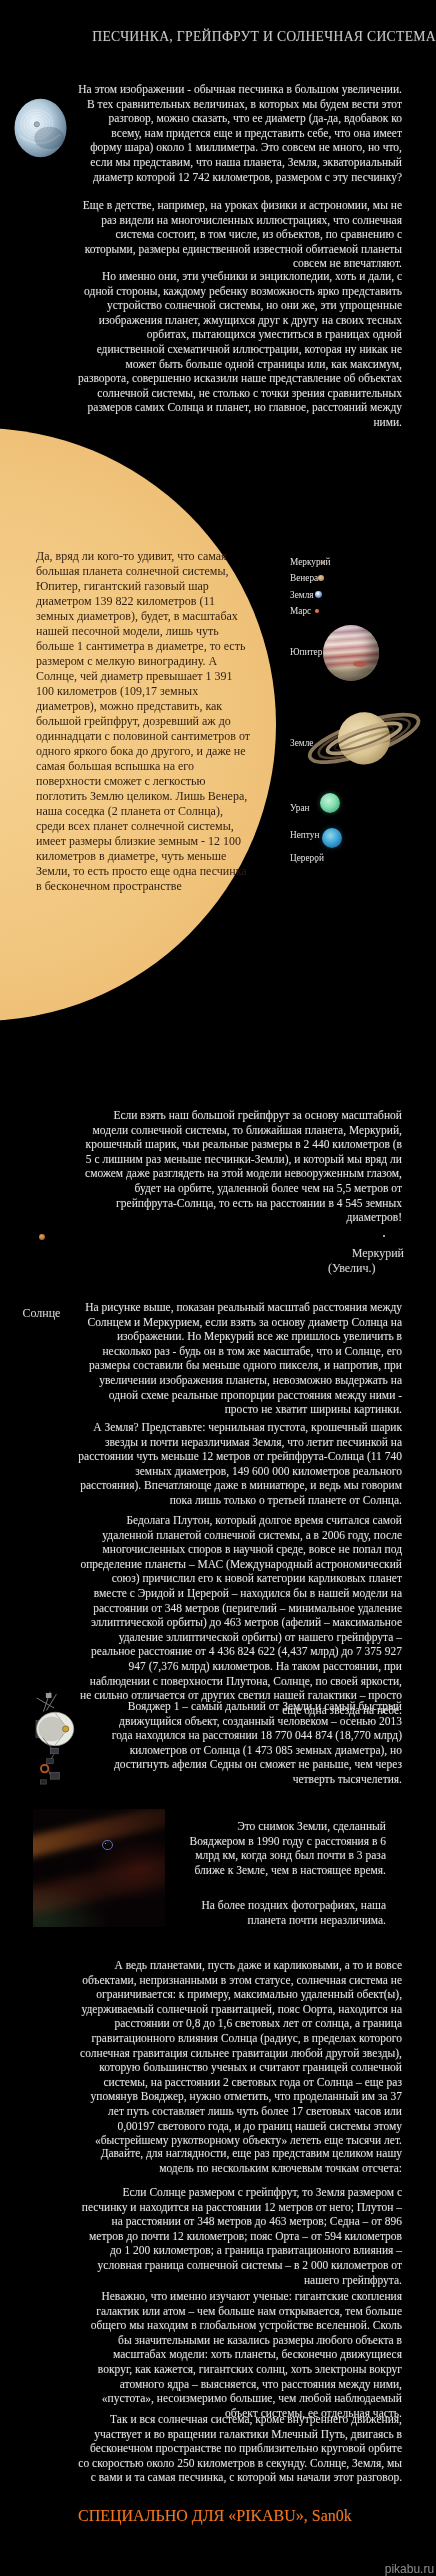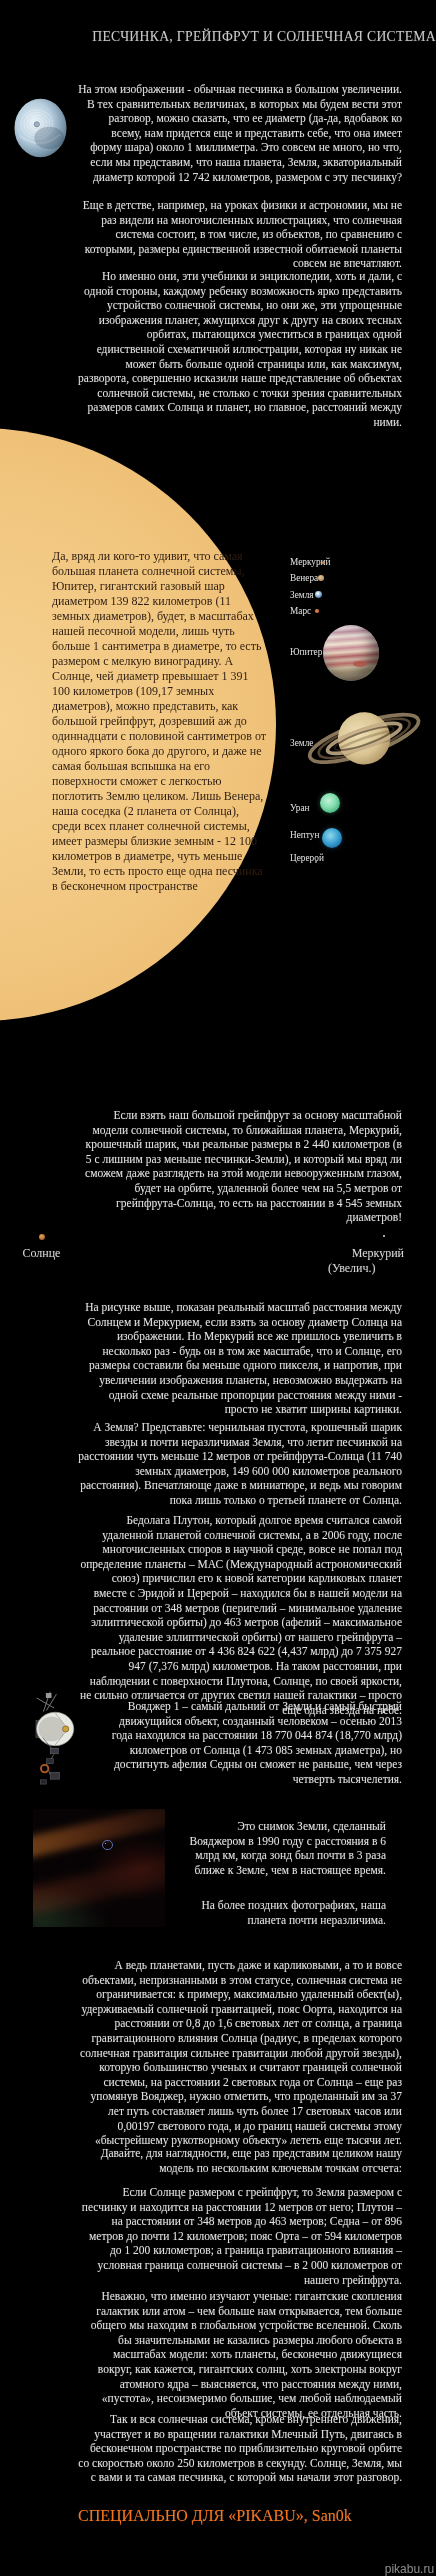--- a/index.html
+++ b/index.html
@@ -20,21 +20,21 @@
   }
   
   .sun-disc{
     left:-317px;top:428px;width:593px;height:593px;border-radius:50%;
     background:radial-gradient(circle at 50% 50%,
       #f6d292 0%, #f1c67f 55%, #eebd73 78%, #e9b065 88%, #dd9c51 92.5%,
       #8c3a14 95.2%, #320e05 97.4%, rgba(10,3,1,0) 100%);
   }
   .sun-text{
     left:36px;top:549px;width:215px;color:#2e1d10;
-    font-size:12px;line-height:15px;text-shadow:none;margin-left:16px;
+    font-size:12px;line-height:15px;text-shadow:none;
   }
   
   .plabel{color:#d6d6d6;font-size:9.3px;text-shadow:0 0 0.6px rgba(220,220,220,.3);}
   .dot{border-radius:50%;}
   .jupiter{
     left:323px;top:625px;width:56px;height:56px;border-radius:50%;
     background:linear-gradient(176deg,
       #c7a2b2 0%, #e2ced2 8%, #b28595 14%, #e7dbd3 21%, #cda6aa 27%,
       #efe3d3 34%, #c78e96 41%, #e7d3bf 48%, #b06766 55%, #d3b7a7 61%,
       #c0716c 67%, #dfcfaf 74%, #ccb795 81%, #d8c7a7 89%, #b79b83 100%);
@@ -179,21 +179,21 @@
 
   <div class="abs plabel" style="left:290px;top:830px">Нептун</div>
   <div class="abs neptune"></div>
 
   <div class="abs plabel" style="left:290px;top:853px">Церерой</div>
   <div class="abs dot" style="left:315px;top:861px;width:1.9px;height:1.9px;background:#a99c8d"></div>
 
   <div class="abs para" style="top:1108px">Если взять наш большой грейпфрут за основу масштабной модели солнечной системы, то ближайшая планета, Меркурий, крошечный шарик, чьи реальные размеры в 2 440 километров (в 5 с лишним раз меньше песчинки-Земли),  и который мы вряд ли сможем даже разглядеть на этой модели невооруженным глазом, будет на орбите, удаленной более чем на 5,5 метров от грейпфрута-Солнца, то есть на расстоянии в 4 545 земных диаметров!</div>
 
   <div class="abs dot" style="left:39px;top:1234px;width:6.2px;height:6.2px;background:radial-gradient(circle at 40% 35%,#e2a563,#b06a2e 65%,#6b3210)"></div>
-  <div class="abs dlabel" style="left:22.4px;top:1246px">Солнце</div>
+  <div class="abs dlabel" style="left:22.4px;top:1306px">Солнце</div>
   <div class="abs dot" style="left:383px;top:1235px;width:1.9px;height:1.9px;background:#d8d8d8"></div>
   <div class="abs dlabel" style="left:312px;top:1246px;width:92px;text-align:right">Меркурий</div>
   <div class="abs dlabel" style="left:328px;top:1261px;width:92px;text-align:left">(Увелич.)</div>
 
   <div class="abs para" style="top:1300px">На рисунке выше, показан реальный масштаб расстояния между Солнцем и Меркурием, если взять за основу диаметр Солнца на изображении. Но Меркурий все же пришлось увеличить в несколько раз - будь он в том же масштабе, что и Солнце, его размеры составили бы меньше одного пикселя, и напротив, при увеличении изображения планеты, невозможно выдержать на одной схеме реальные пропорции расстояния между ними - просто не хватит ширины картинки.</div>
   <div class="abs para" style="top:1420px">А Земля? Представьте: чернильная пустота, крошечный шарик звезды и почти неразличимая Земля, что летит песчинкой на расстоянии чуть меньше 12 метров от грейпфрута-Солнца (11 740 земных диаметров, 149 600 000 километров реального расстояния). Впечатляюще даже в миниатюре, и ведь мы говорим пока лишь только о третьей планете от Солнца.</div>
   <div class="abs para" style="top:1513px">Бедолага Плутон, который долгое время считался самой удаленной планетой солнечной системы, а в 2006 году, после многочисленных споров в научной среде, вовсе не попал под определение планеты – МАС (Международный астрономический союз) причислил его к новой категории карликовых планет вместе с Эридой и Церерой – находился бы в нашей модели на расстоянии от 348 метров (перигелий – минимальное удаление эллиптической орбиты) до 463 метров (афелий – максимальное удаление эллиптической орбиты) от нашего грейпфрута – реальное расстояние от 4 436 824 622 (4,437 млрд) до 7 375 927 947 (7,376 млрд) километров. На таком расстоянии, при наблюдении с поверхности Плутона, Солнце, по своей яркости, не сильно отличается от других светил нашей галактики – просто еще одна звезда на небе.</div>
 
   <svg class="abs" style="left:17.5px;top:1689px" width="57" height="101" viewBox="0 0 92 162">
     <g stroke="#8a8a86" stroke-width="1.4" fill="none">

